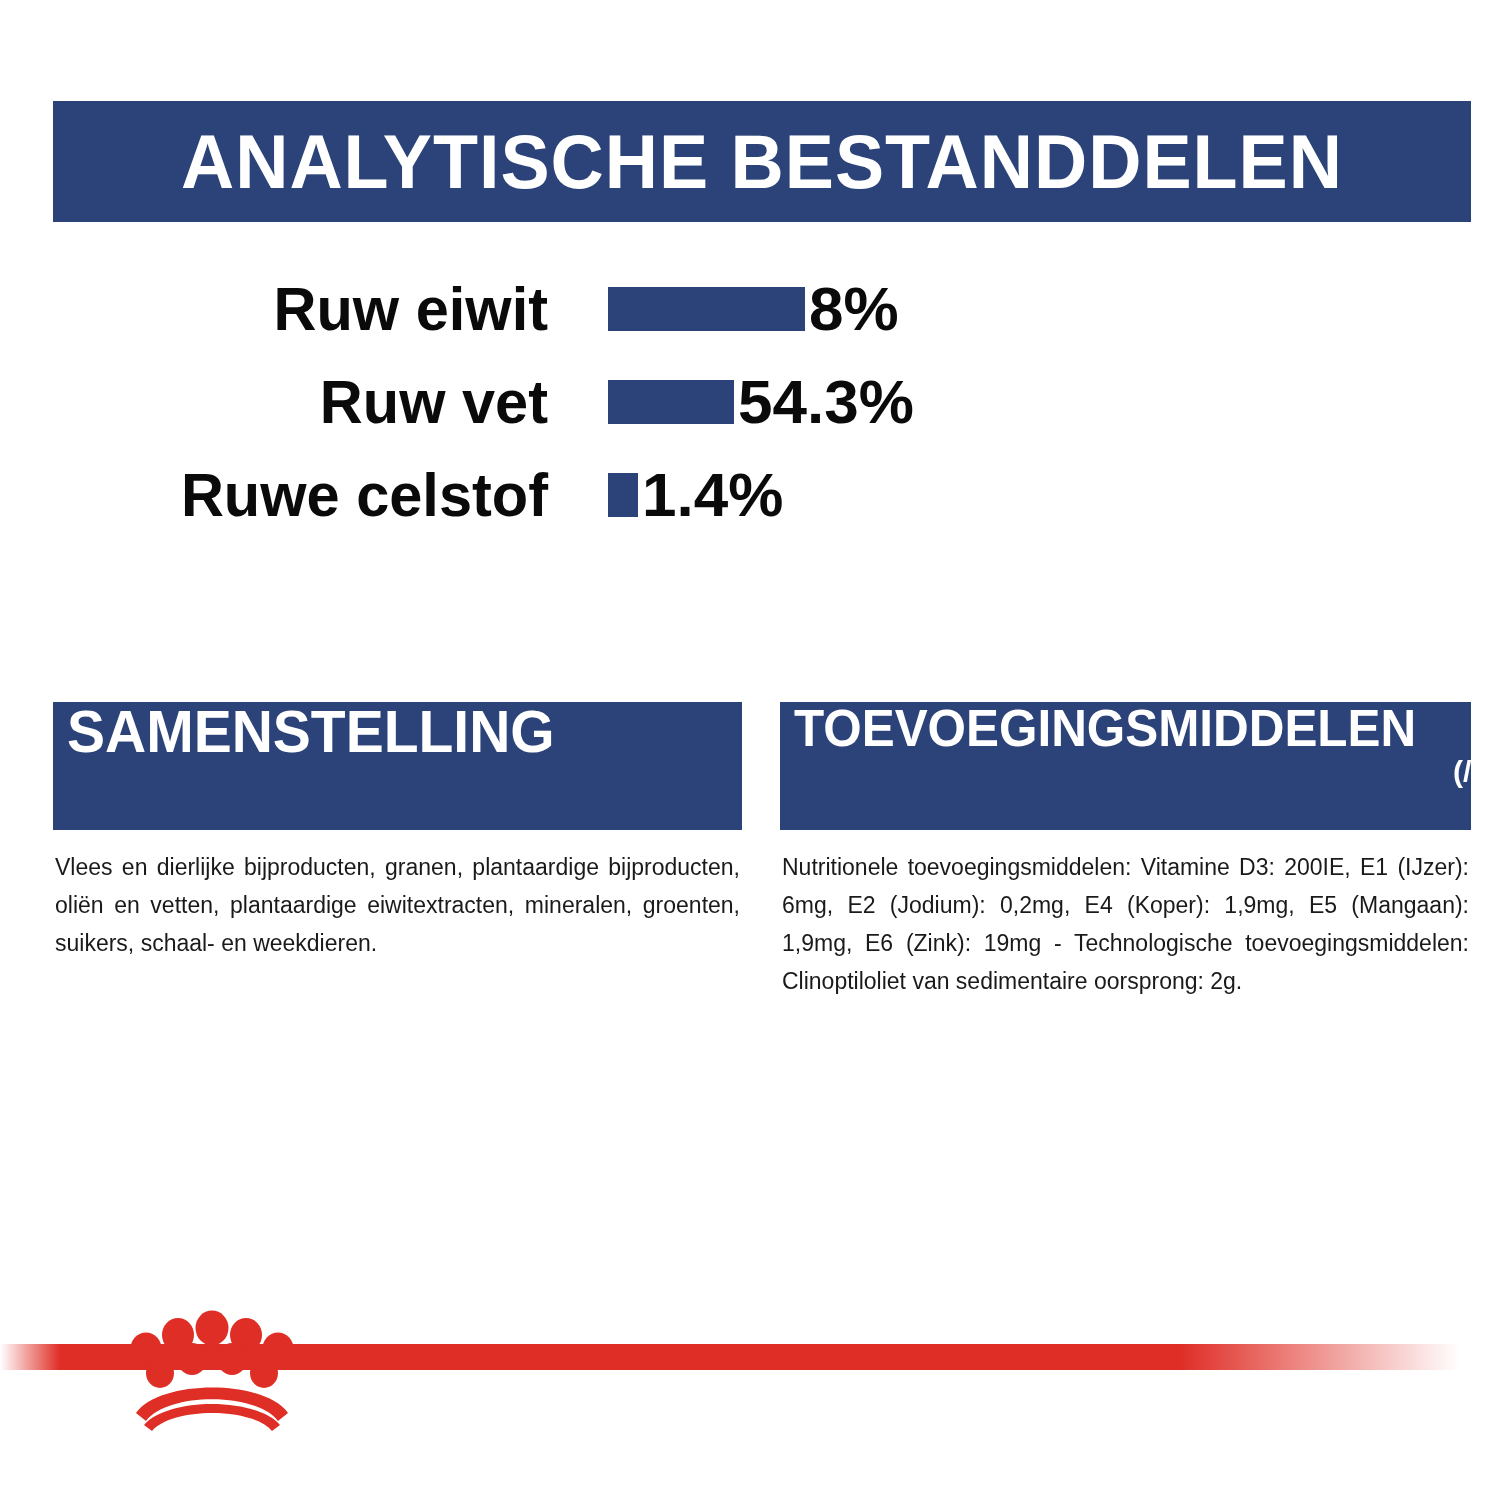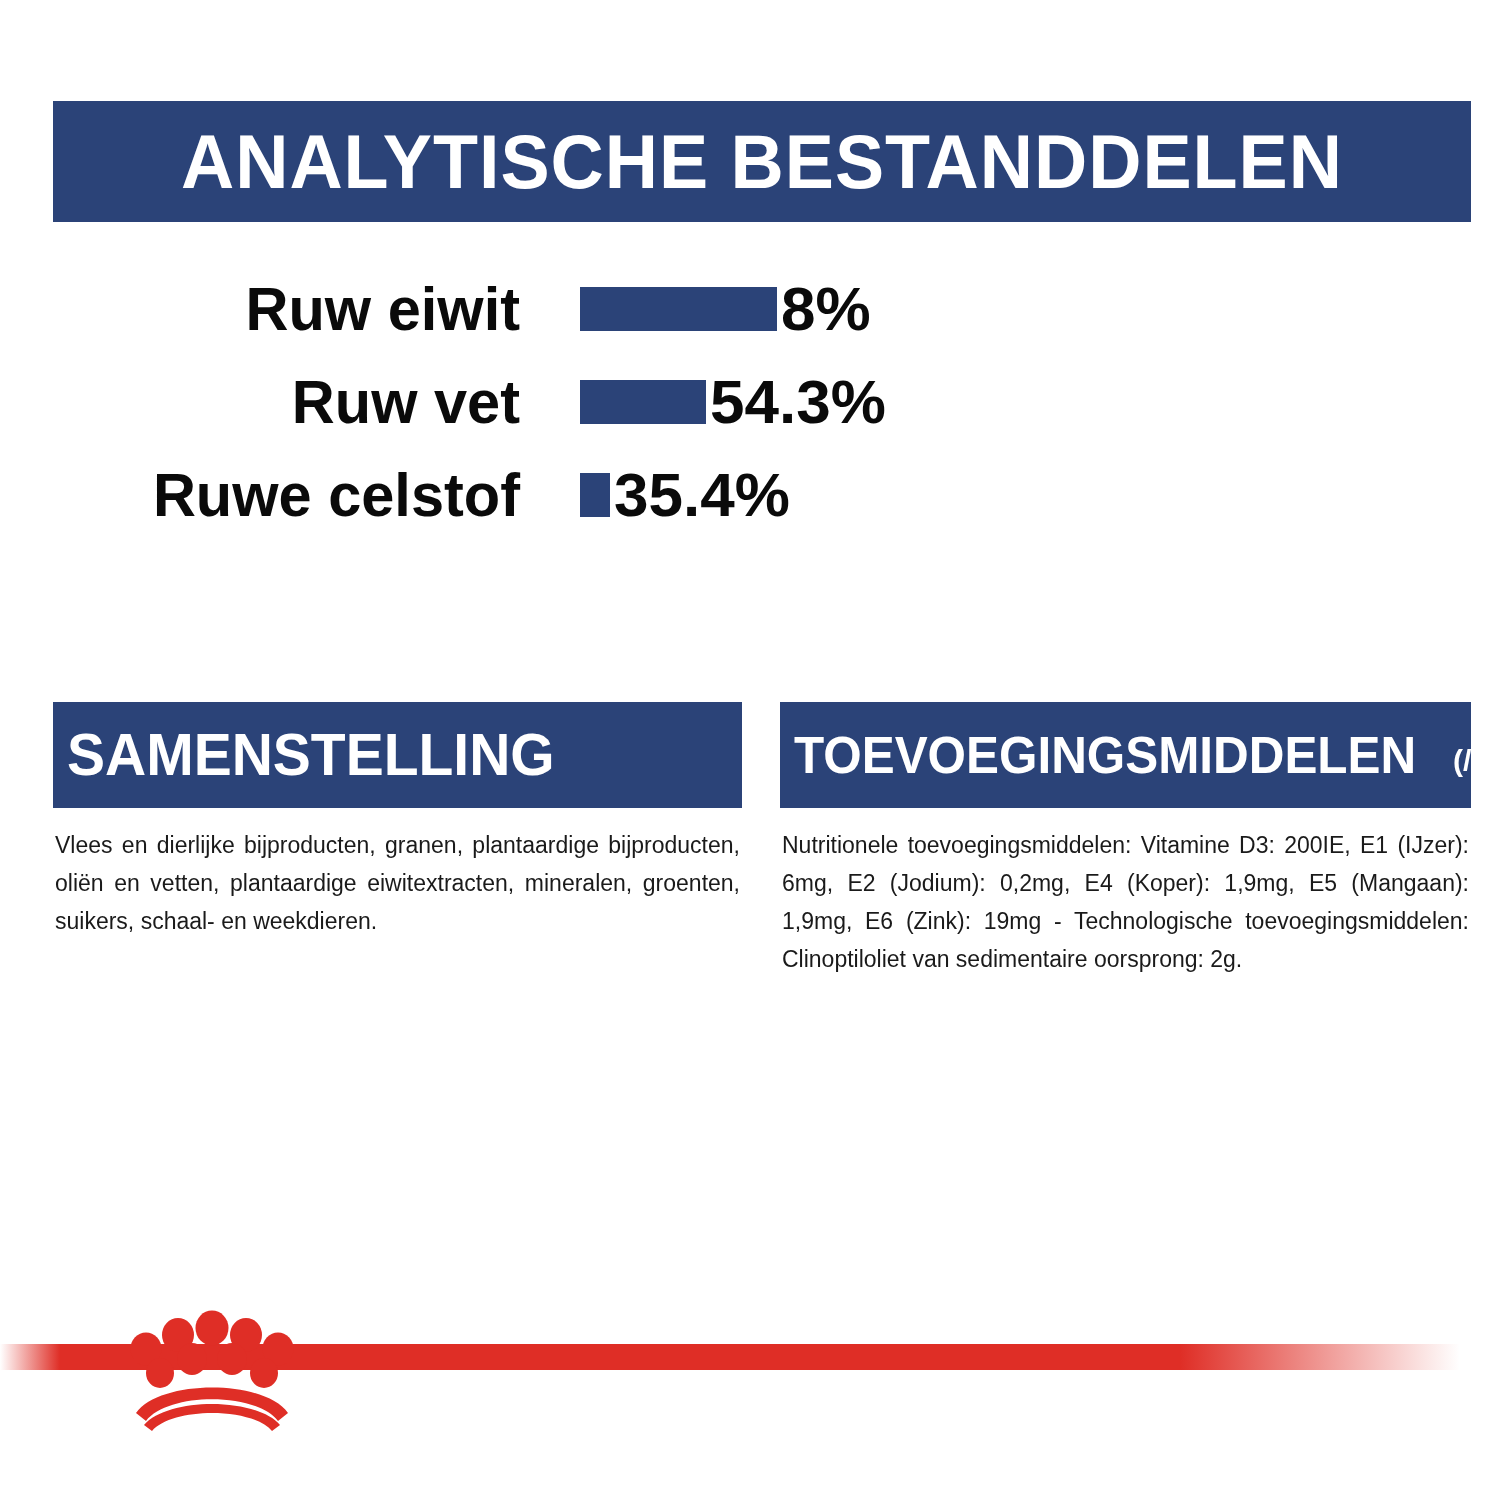--- a/index.html
+++ b/index.html
@@ -48,20 +48,21 @@
     position: absolute;
     left: 0px;
     top: 262px;
     width: 1000px;
   }
   .row {
     position: relative;
     height: 93px;
     display: flex;
     align-items: center;
+    margin-left: 28px;
   }
   .row-label {
     width: 520px;
     text-align: right;
     font-family: "Liberation Sans Narrow", "Liberation Sans", sans-serif;
     font-weight: bold;
     font-size: 62px;
     color: #0a0a0a;
     line-height: 1;
     white-space: nowrap;
@@ -90,23 +91,23 @@
   
   .section {
     position: absolute;
     top: 702px;
   }
   .section.left  { left: 53px;  width: 689px; }
   .section.right { left: 780px; width: 691px; }
 
   .section-head {
     background: #2b4378;
-    height: 106px;
-    display: flex;
-    align-items: center;
+    height: 128px;
+    display: flex;
+    align-items: flex-start;
     padding: 0 0 0 14px;
     box-sizing: border-box;
   }
   .section-head-title {
     color: #ffffff;
     font-family: "Liberation Sans Narrow", "Liberation Sans", sans-serif;
     font-weight: bold;
     font-size: 60px;
     line-height: 1;
     letter-spacing: 0px;
@@ -183,21 +184,21 @@
       <div class="row-bar-wrap">
         <div class="bar" id="bar1" style="width: 126px; background: rgb(43, 67, 120);"></div>
         <div class="row-value">54.3%</div>
       </div>
     </div>
 
     <div class="row">
       <div class="row-label">Ruwe celstof</div>
       <div class="row-bar-wrap">
         <div class="bar" id="bar2" style="width: 30px; background: rgb(43, 67, 120);"></div>
-        <div class="row-value">35.4%</div>
+        <div class="row-value">1.4%</div>
       </div>
     </div>
 
   </div>
 
   <div class="section left">
     <div class="section-head">
       <div class="section-head-title">SAMENSTELLING</div>
     </div>
     <div class="section-body">Vlees en dierlijke bijproducten, granen, plantaardige bijproducten, oliën en vetten, plantaardige eiwitextracten, mineralen, groenten, suikers, schaal- en weekdieren.</div>

